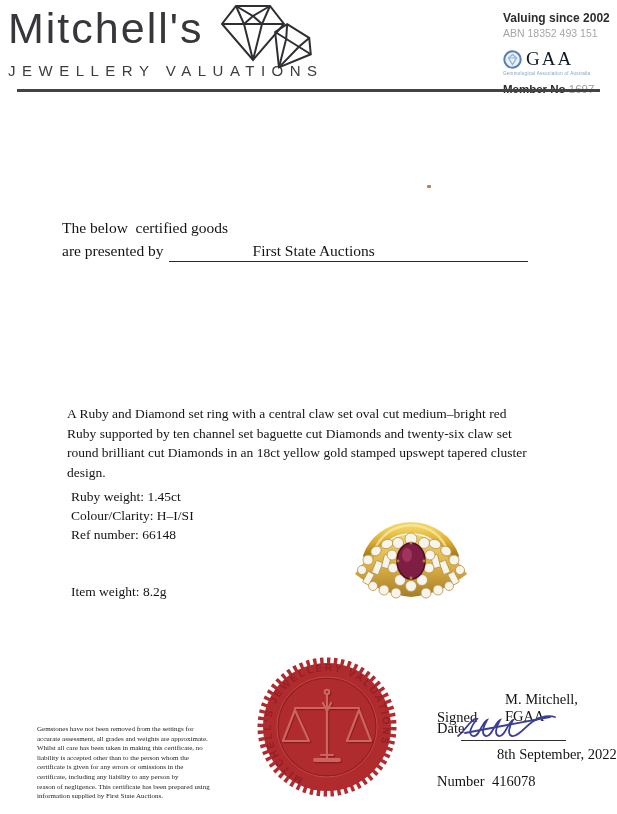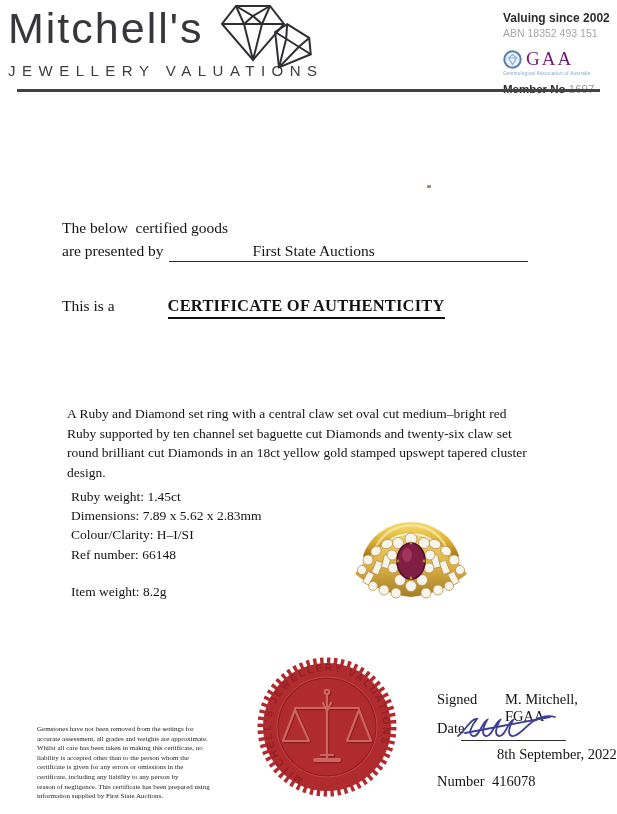--- a/index.html
+++ b/index.html
@@ -54,21 +54,21 @@
   .details { position:absolute; left:71px; top:487px; font-size:13.5px; line-height:19.2px; }
   .item-weight { position:absolute; left:71px; top:584px; font-size:13.5px; }
   .ring-photo { position:absolute; left:341px; top:498px; }
   
   .disclaimer {
     position:absolute; left:37px; top:725px; width:205px;
     font-size:7px; line-height:9.6px; color:#1c1c1c;
   }
   .seal { position:absolute; left:256px; top:656px; }
   .sig-label { position:absolute; font-size:14.5px; }
-  .lbl-signed { left:437px; top:691px; }
+  .lbl-signed { left:437px; top:709px; }
   .val-signed { left:505px; top:691px; }
   .lbl-date   { left:437px; top:720px; }
   .val-date   { left:497px; top:746px; }
   .lbl-number { left:437px; top:773px; }
   .val-number { left:492px; top:773px; }
   .signature-svg { position:absolute; left:452px; top:706px; }
   .signature-line { position:absolute; left:461px; top:740px; width:105px; border-bottom:1.5px solid #2f2f2f; }
 </style>
 </head>
 <body>
@@ -101,46 +101,41 @@
 
   <div class="header-right">
     <div class="tagline">Valuing since 2002</div>
     <div class="abn">ABN 18352 493 151</div>
     <div class="gaa-row">
       <svg width="19" height="19" viewBox="0 0 19 19">
         <circle cx="9.5" cy="9.5" r="8.2" fill="#e9f1f8" stroke="#5580b5" stroke-width="2"></circle>
         <polygon points="9.5,4.5 13.5,8 9.5,14.5 5.5,8" fill="none" stroke="#8fb0d4" stroke-width="1.2"></polygon>
         <polyline points="5.5,8 13.5,8" fill="none" stroke="#8fb0d4" stroke-width="1"></polyline>
       </svg>
-      <span class="gaa-acronym" style="color:#701a75;text-align:right;">GAA</span>
+      <span class="gaa-acronym" style="color:#0f172a;text-align:right;">GAA</span>
     </div>
     <div class="gaa-subtext">Gemmological Association of Australia</div>
     <div class="member"><span>Member No </span><span class="num">1697</span></div>
   </div>
 
   <div class="rule"></div>
   <div class="speck"></div>
 
   <div class="goods-line">The below  certified goods</div>
 
   <div class="presented-row">
     <span class="presented-label">are presented by</span>
     <span class="presenter-line"><span>First State Auctions</span></span>
   </div>
 
-  <div class="cert-row">
-    <span>This is a</span>
-    <span class="cert-title">CERTIFICATE OF AUTHENTICITY</span>
-  </div>
 
   <div class="description">A Ruby and Diamond set ring with a central claw set oval cut medium–bright red Ruby supported by ten channel set baguette cut Diamonds and twenty-six claw set round brilliant cut Diamonds in an 18ct yellow gold stamped upswept tapered cluster design.</div>
 
   <div class="details">
     <div>Ruby weight: 1.45ct</div>
-    <div>Dimensions: 7.89 x 5.62 x 2.83mm</div>
     <div>Colour/Clarity: H–I/SI</div>
     <div>Ref number: 66148</div>
   </div>
 
   <div class="item-weight">Item weight: 8.2g</div>
 
   <svg class="ring-photo" width="140" height="106" viewBox="0 0 140 106">
     <defs>
       <linearGradient id="gold" x1="0" y1="0" x2="0" y2="1">
         <stop offset="0" stop-color="#f1d25f"></stop>

